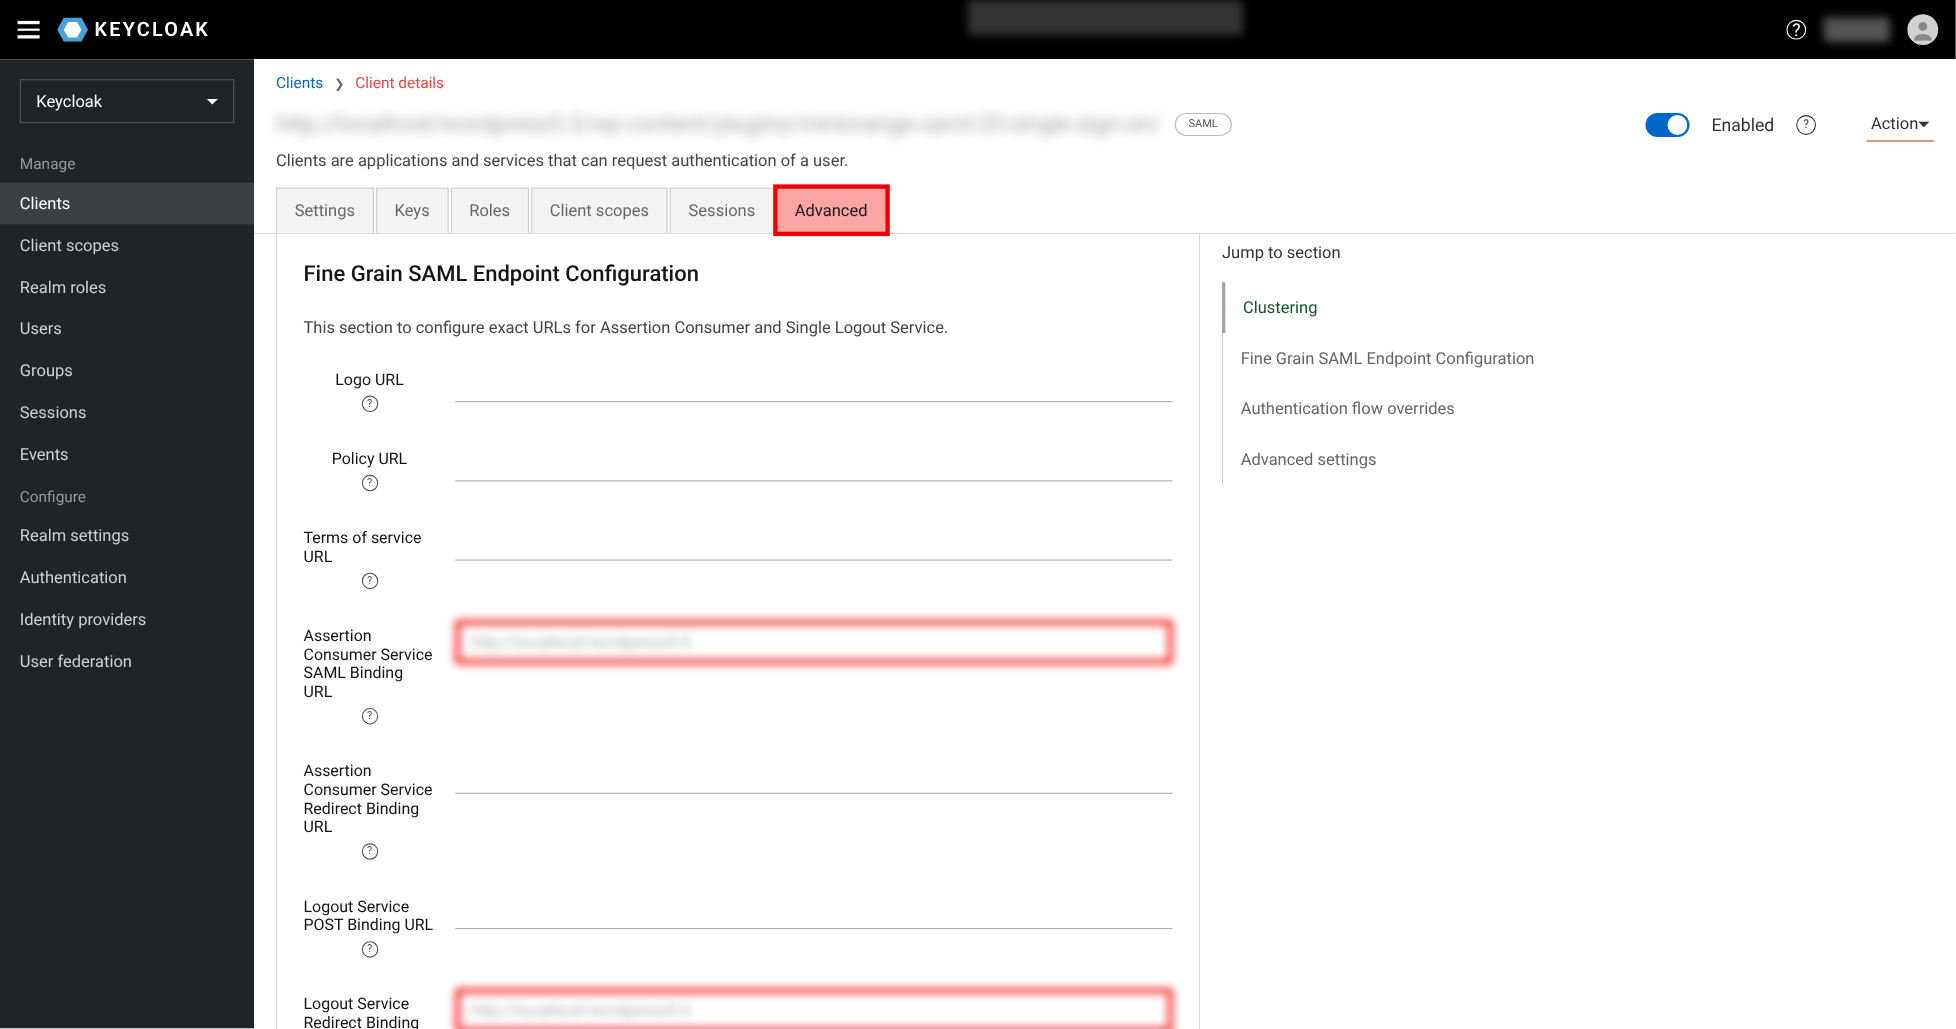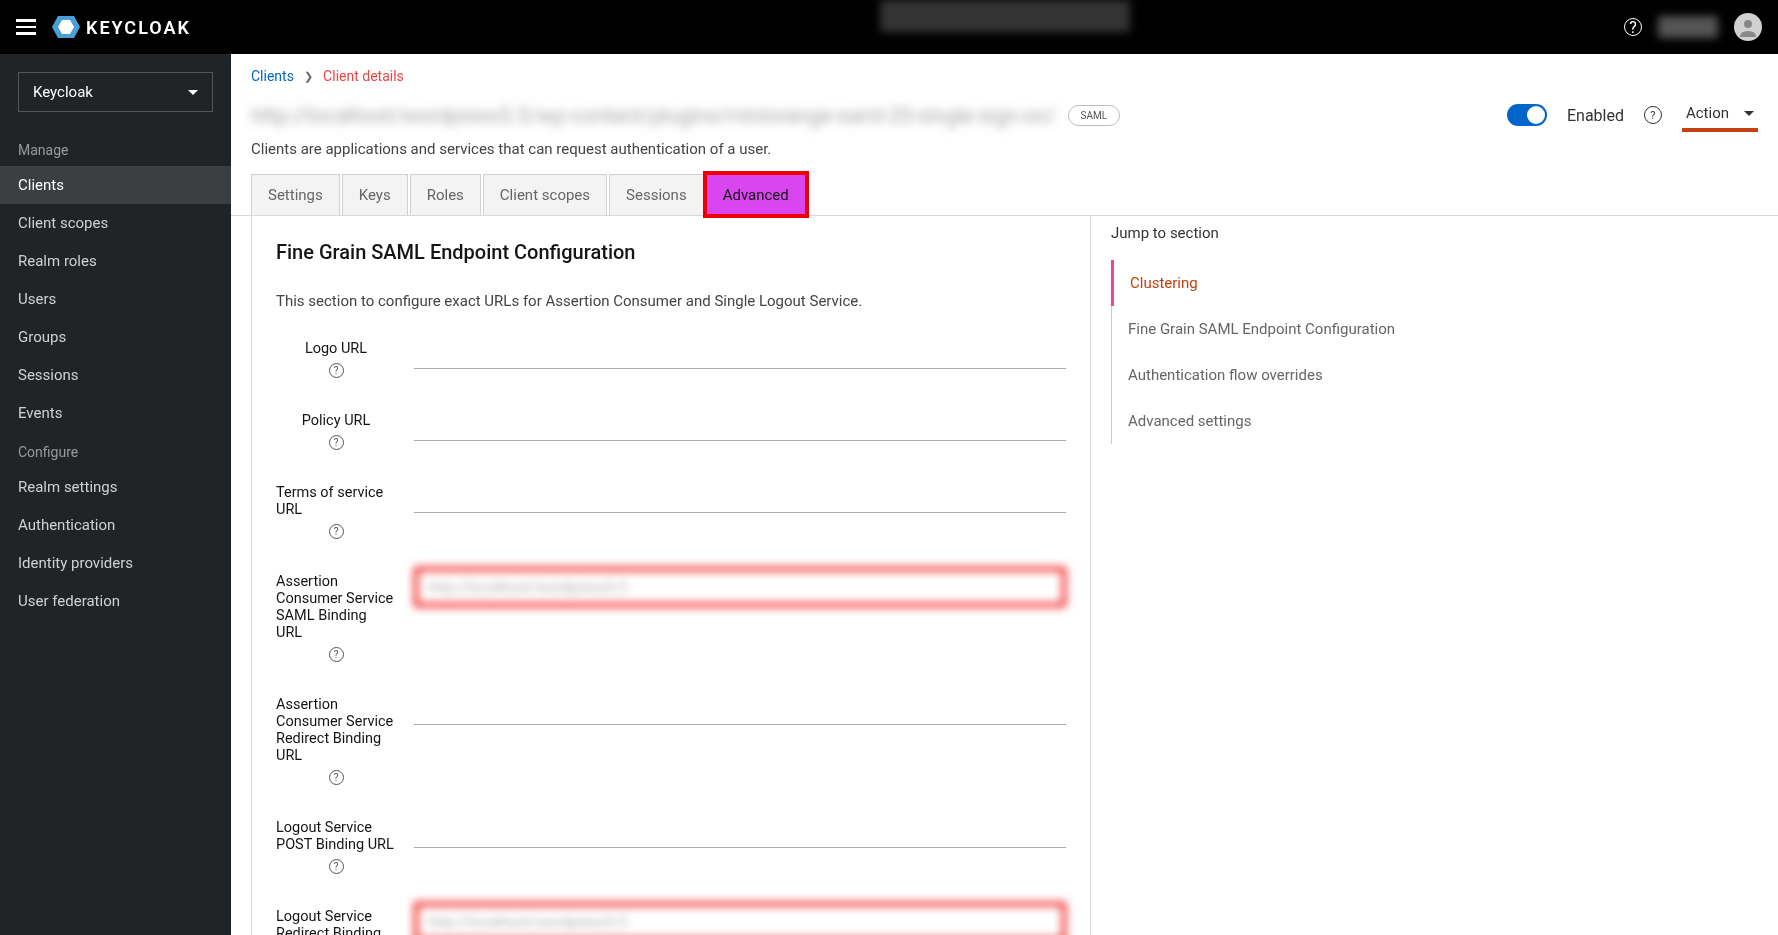--- a/index.html
+++ b/index.html
@@ -33,46 +33,46 @@
 
 .page-header-row { display: flex; justify-content: space-between; align-items: center; padding: 6px 20px 0; }
 .page-title-row { display: flex; align-items: center; gap: 12px; }
 .page-title-blur { font-size: 22px; color: #aaa; filter: blur(5px); letter-spacing: -0.5px; }
 .saml-badge { border: 1px solid #bbb; border-radius: 14px; padding: 4px 12px; font-size: 10px; color: #555; }
 .page-actions { display: flex; align-items: center; gap: 20px; }
 .toggle-switch { width: 40px; height: 22px; background: #0066cc; border-radius: 11px; position: relative; cursor: pointer; }
 .toggle-knob { position: absolute; right: 2px; top: 2px; width: 18px; height: 18px; background: #fff; border-radius: 50%; }
 .enabled-label { font-size: 16px; color: #333; }
 .help-q { width: 18px; height: 18px; border: 1.5px solid #333; border-radius: 50%; display: flex; align-items: center; justify-content: center; font-size: 11px; color: #333; }
-.action-btn { display: flex; align-items: center; gap: 15px; font-size: 15px; color: #333; cursor: pointer; border-bottom: 4px solid #c2410c; padding: 6px 4px; }
+.action-btn { display: flex; align-items: center; gap: 0; font-size: 15px; color: #333; cursor: pointer; border-bottom: 1px solid #c2410c; padding: 6px 4px; margin-left: 26px; }
 .action-btn .caret-down { border-top-color: #333; }
 .page-desc { padding: 8px 20px 16px; font-size: 15px; color: #444; }
 
 .tabs-row { display: flex; border-bottom: 1px solid #d9d9d9; padding: 0 20px; }
 .tab { padding: 11px 16px; font-size: 15px; color: #666; cursor: pointer; background: #f3f3f3; border: 1px solid #d0d0d0; border-bottom: none; margin-right: 2px; }
-.tab.active { background: #d946ef; color: #151515; position: relative; }
+.tab.active { background: #fca5a5; color: #151515; position: relative; }
 .tab.highlighted { outline: 4px solid #e00; outline-offset: -1px; }
 
 .content-cols { display: flex; padding: 0; }
 .content-main { flex: 1; border: 1px solid #d9d9d9; border-top: none; margin: 0 20px 0 20px; padding: 24px; max-width: 840px; }
 .section-title { font-size: 20px; font-weight: 500; margin-bottom: 28px; }
 .section-desc { font-size: 15px; color: #444; margin-bottom: 24px; }
 .form-row { display: flex; align-items: flex-start; margin-bottom: 28px; gap: 18px; }
 .form-label { width: 120px; font-size: 14.5px; color: #151515; display: flex; flex-wrap: wrap; align-items: center; gap: 6px; padding-top: 6px; flex-direction: column; }
 .form-help { width: 15px; height: 15px; border: 1.3px solid #555; border-radius: 50%; display: inline-flex; align-items: center; justify-content: center; font-size: 10px; color: #555; flex-shrink: 0; }
 .form-input-wrap { flex: 1; }
 .form-input { width: 100%; border: none; border-bottom: 1px solid #aaa; padding: 8px 4px; font-size: 15px; outline: none; background: transparent; }
 .form-input.highlighted-box { border: 4px solid #e00; border-radius: 2px; padding: 10px; height: 40px; }
 .form-input.blurred { color: #aaa; filter: blur(4px); }
 
 .jump-section { width: 380px; padding: 8px 20px 0 0; }
 .jump-title { font-size: 15px; color: #333; margin-bottom: 18px; }
 .jump-list { border-left: 1px solid #ccc; }
 .jump-item { padding: 14px 16px; font-size: 15px; color: #666; cursor: pointer; }
-.jump-item.active { border-left: 3px solid #ec4899; margin-left: -1px; color: #c2410c; }
+.jump-item.active { border-left: 3px solid #a3a3a3; margin-left: -1px; color: #14532d; }
 </style>
 </head>
 <body>
 
 <div class="header">
   <div class="header-left">
     <div class="hamburger-icon">
         <span></span>
         <span></span>
         <span></span>

